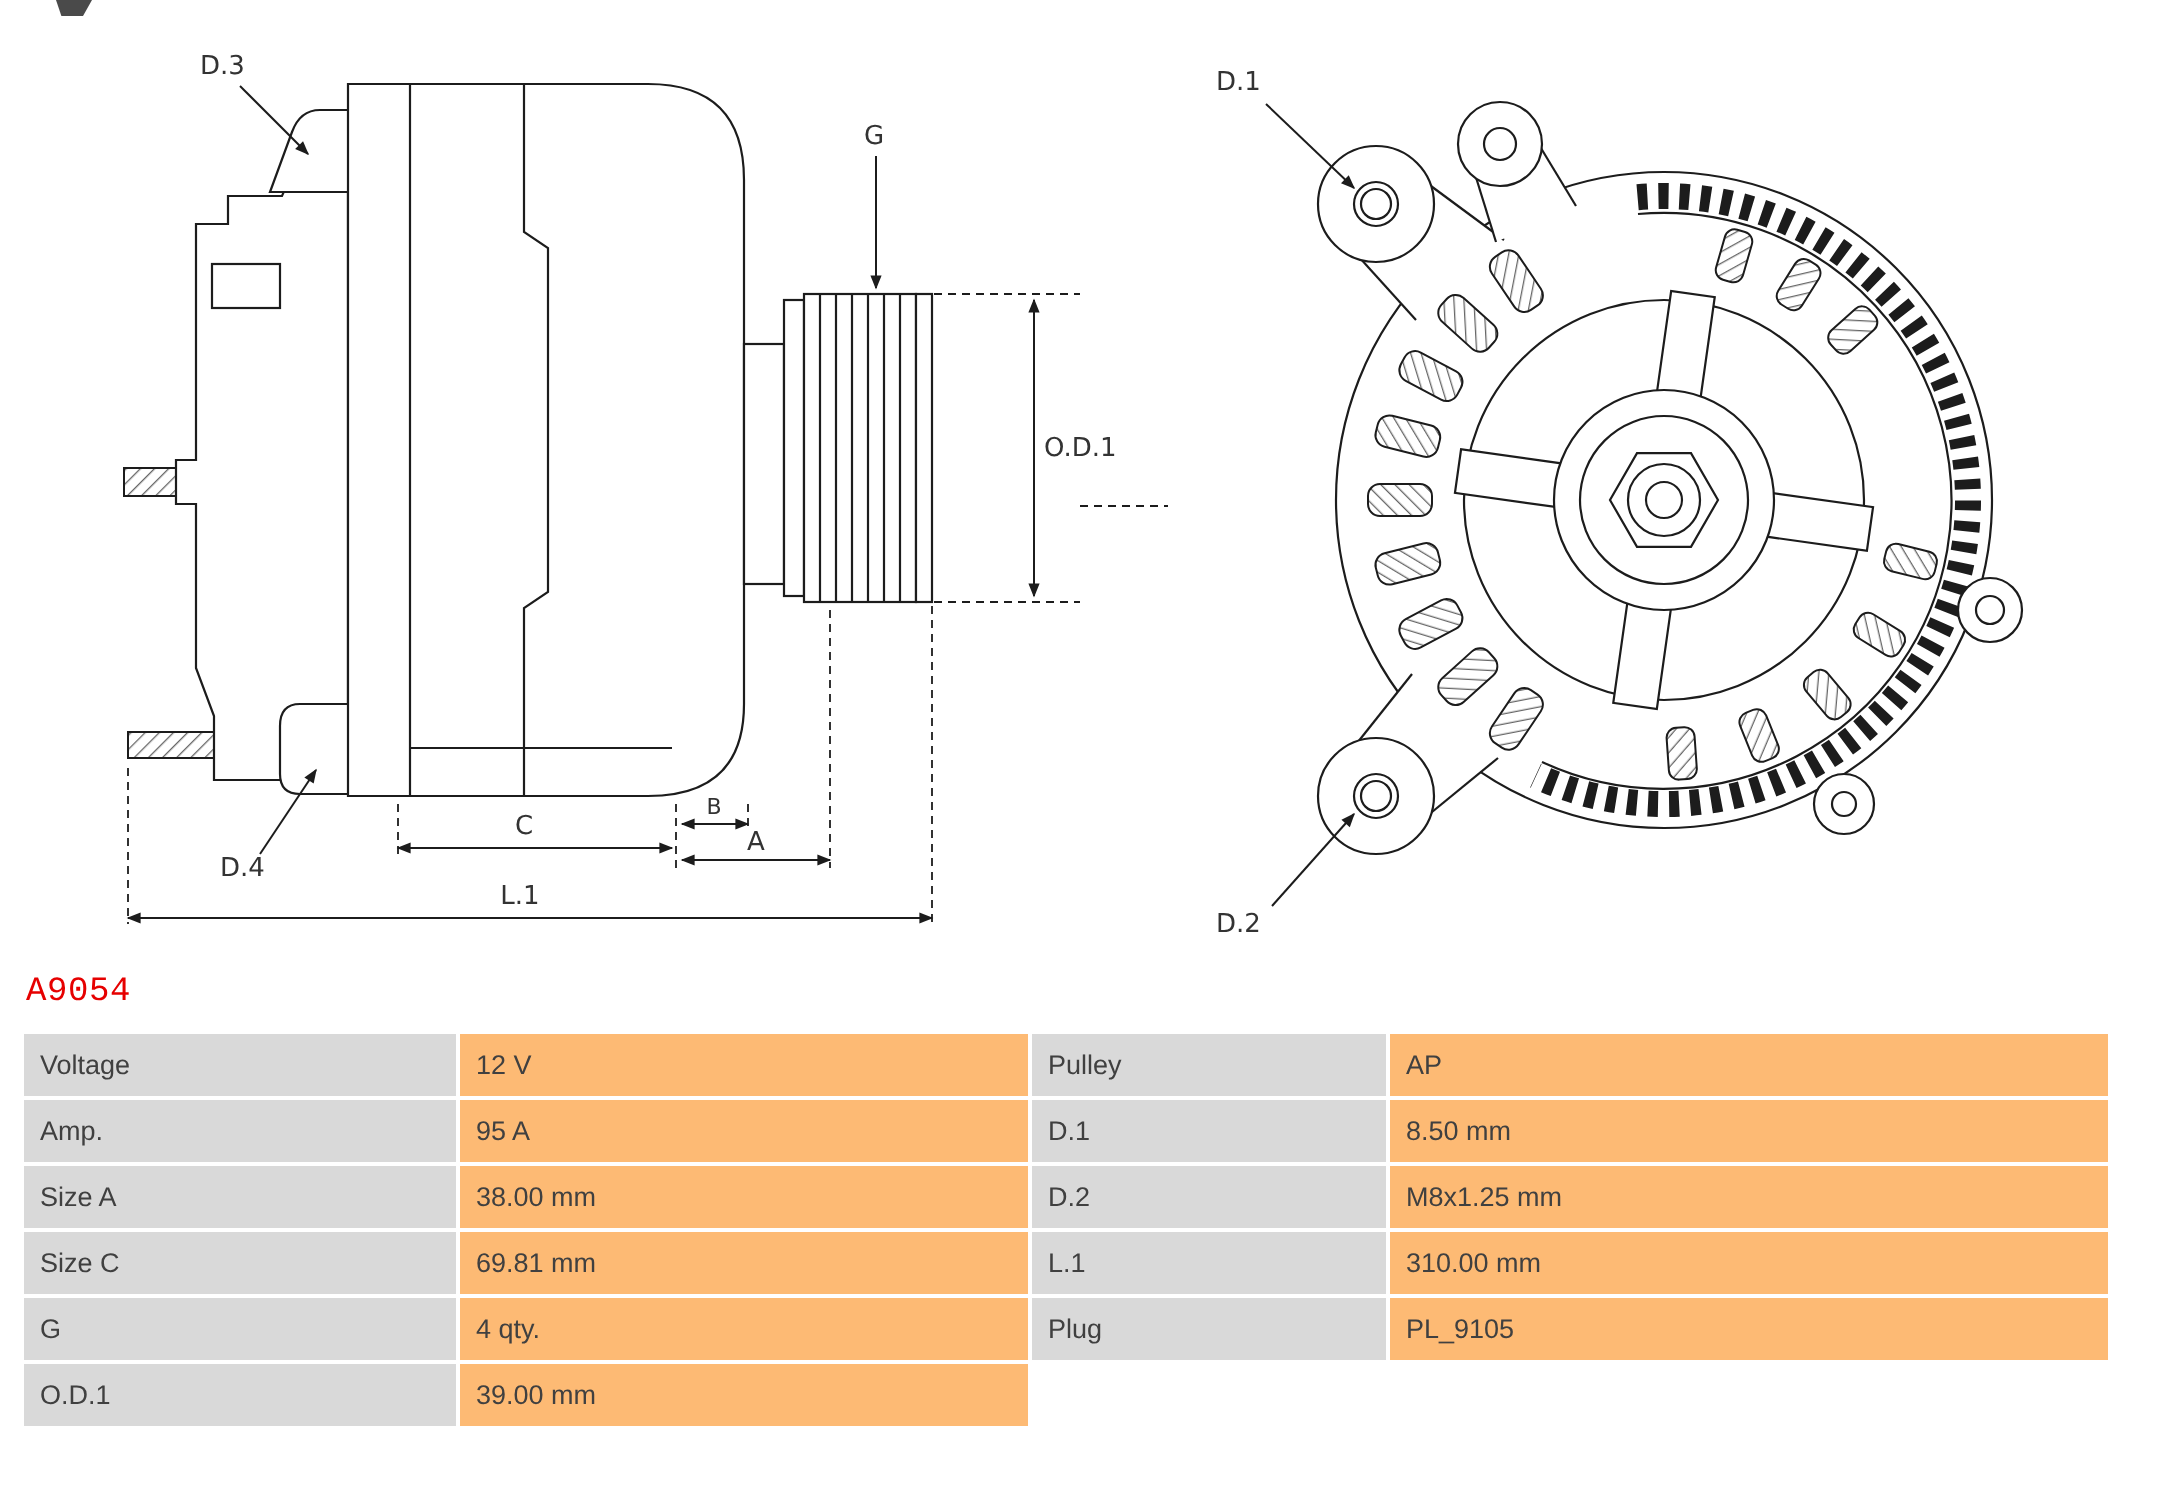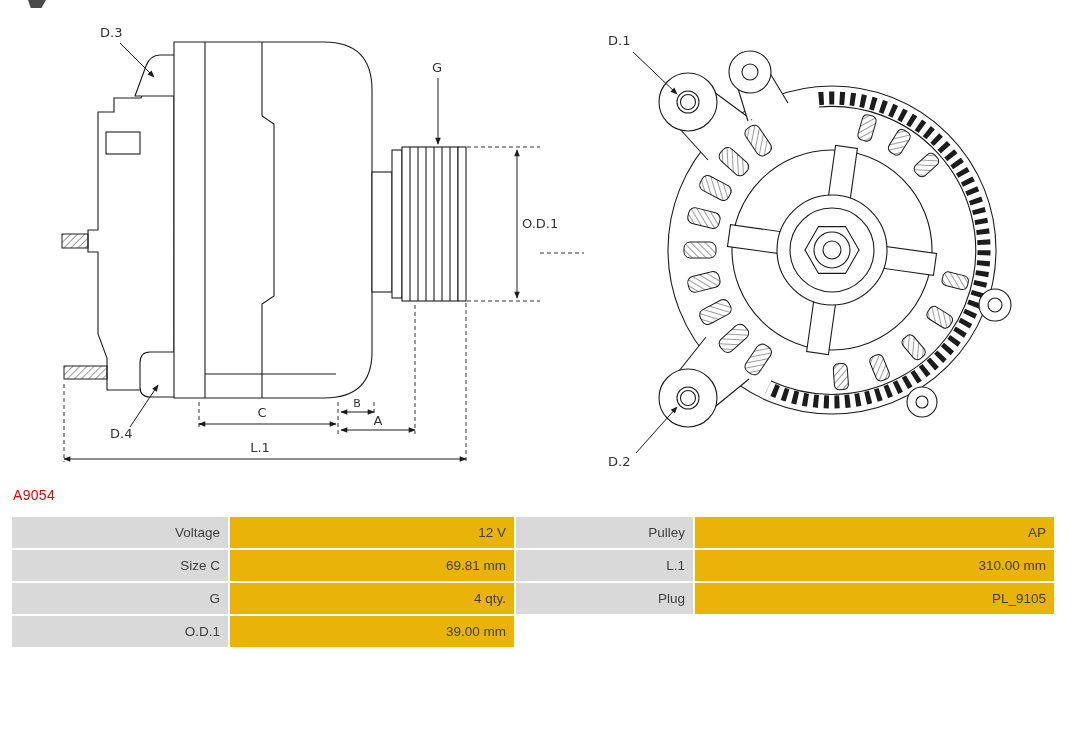--- a/index.html
+++ b/index.html
@@ -18,32 +18,32 @@
   .sf   { stroke:#1c1c1c; stroke-width:1.1; fill:#ffffff; }
   .dash { stroke:#1c1c1c; stroke-width:0.9; fill:none; stroke-dasharray:4 3; }
   .dim  { stroke:#1c1c1c; stroke-width:1; fill:none; }
   .teeth{ stroke:#1c1c1c; stroke-width:13; fill:none; stroke-dasharray:5 5.5; }
   .hatchfill { fill:url(#hatch); stroke:#1c1c1c; stroke-width:1; }
   .lbl  { font-family:"DejaVu Sans", sans-serif; font-size:13px; fill:#333333; }
   .lbl-sm { font-size:11px; }
 
   .part-number {
     position:absolute; left:13px; top:487px;
-    font-size:14px; color:#e60000; letter-spacing:0.3px;
+    font-size:17px; color:#e60000; letter-spacing:0.3px;font-family:Liberation Mono, monospace;
   }
   .spec-table {
     position:absolute; left:10px; top:515px;
     border-collapse:separate; border-spacing:2px; table-layout:fixed;
   }
   .spec-table td {
     height:31px; font-size:13.5px; color:#404040;
-    padding:0 8px; text-align:right; white-space:nowrap; overflow:hidden;
+    padding:0 8px; text-align:left; white-space:nowrap; overflow:hidden;
   }
   .cell-label { background:#d9d9d9; }
-  .cell-value { background:#eab308; }
+  .cell-value { background:#fdba74; }
   .cell-empty { background:transparent; }
 </style>
 </head>
 <body>
 
 <div class="corner-artifact"></div>
 
 <svg class="drawing-area" width="1080" height="485" viewBox="0 0 1080 485">
   <defs>
     <marker id="arrow" viewBox="0 0 10 10" refX="9" refY="5" markerWidth="9" markerHeight="7" orient="auto-start-reverse">
@@ -222,20 +222,32 @@
     <col style="width:359px">
   </colgroup>
   <tbody>
       <tr>
         <td class="cell-label">Voltage</td>
         <td class="cell-value">12 V</td>
         <td class="cell-label">Pulley</td>
         <td class="cell-value">AP</td>
       </tr>
       <tr>
+        <td class="cell-label">Amp.</td>
+        <td class="cell-value">95 A</td>
+        <td class="cell-label">D.1</td>
+        <td class="cell-value">8.50 mm</td>
+      </tr>
+      <tr>
+        <td class="cell-label">Size A</td>
+        <td class="cell-value">38.00 mm</td>
+        <td class="cell-label">D.2</td>
+        <td class="cell-value">M8x1.25 mm</td>
+      </tr>
+      <tr>
         <td class="cell-label">Size C</td>
         <td class="cell-value">69.81 mm</td>
         <td class="cell-label">L.1</td>
         <td class="cell-value">310.00 mm</td>
       </tr>
       <tr>
         <td class="cell-label">G</td>
         <td class="cell-value">4 qty.</td>
         <td class="cell-label">Plug</td>
         <td class="cell-value">PL_9105</td>

